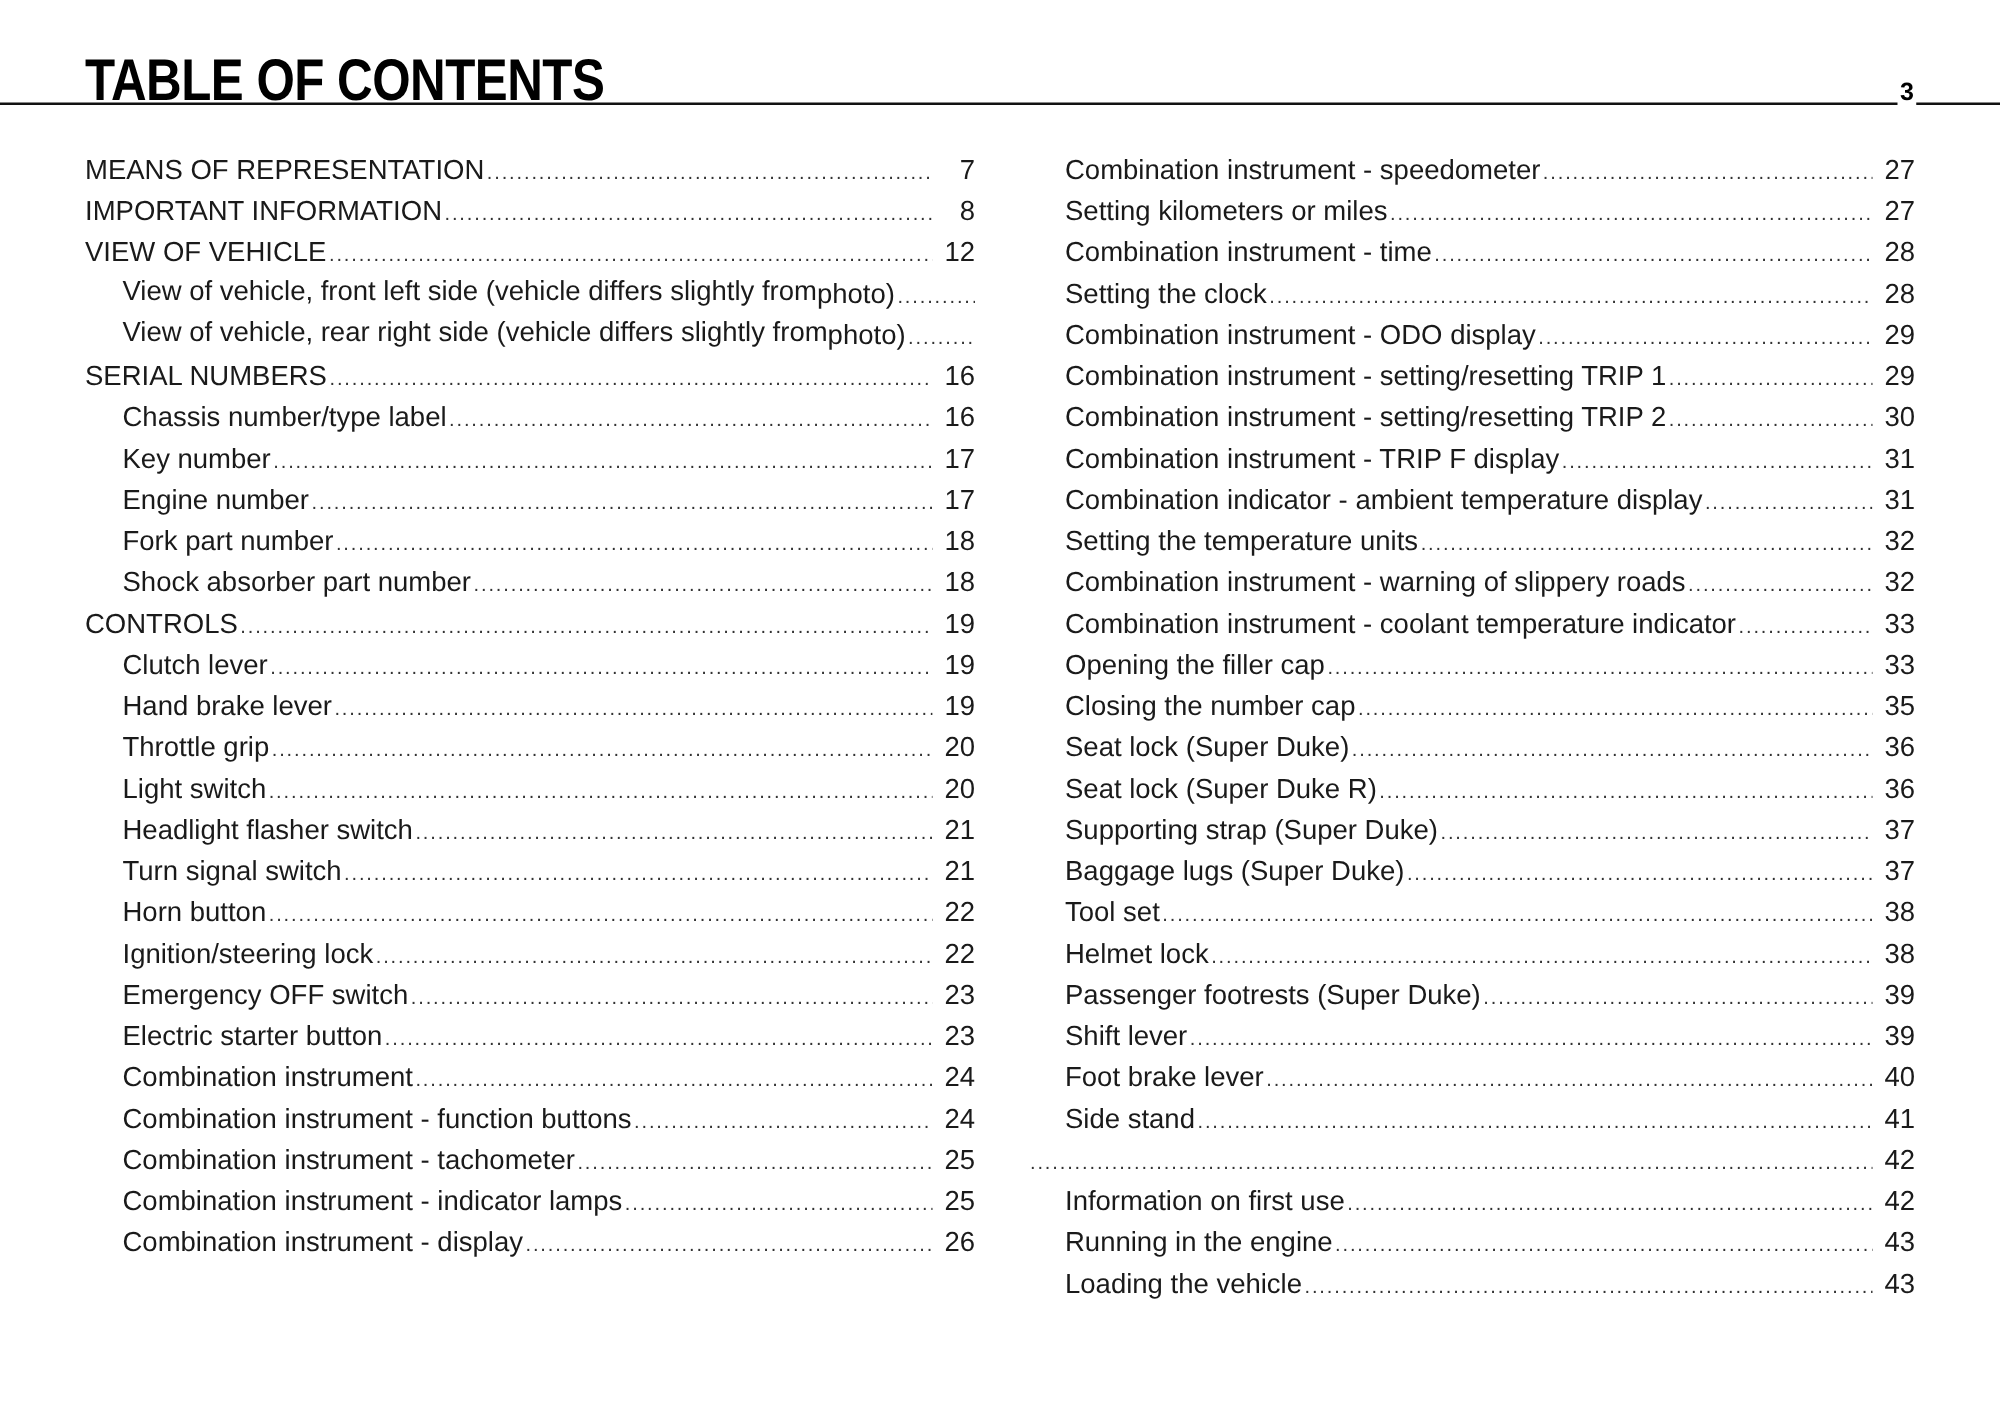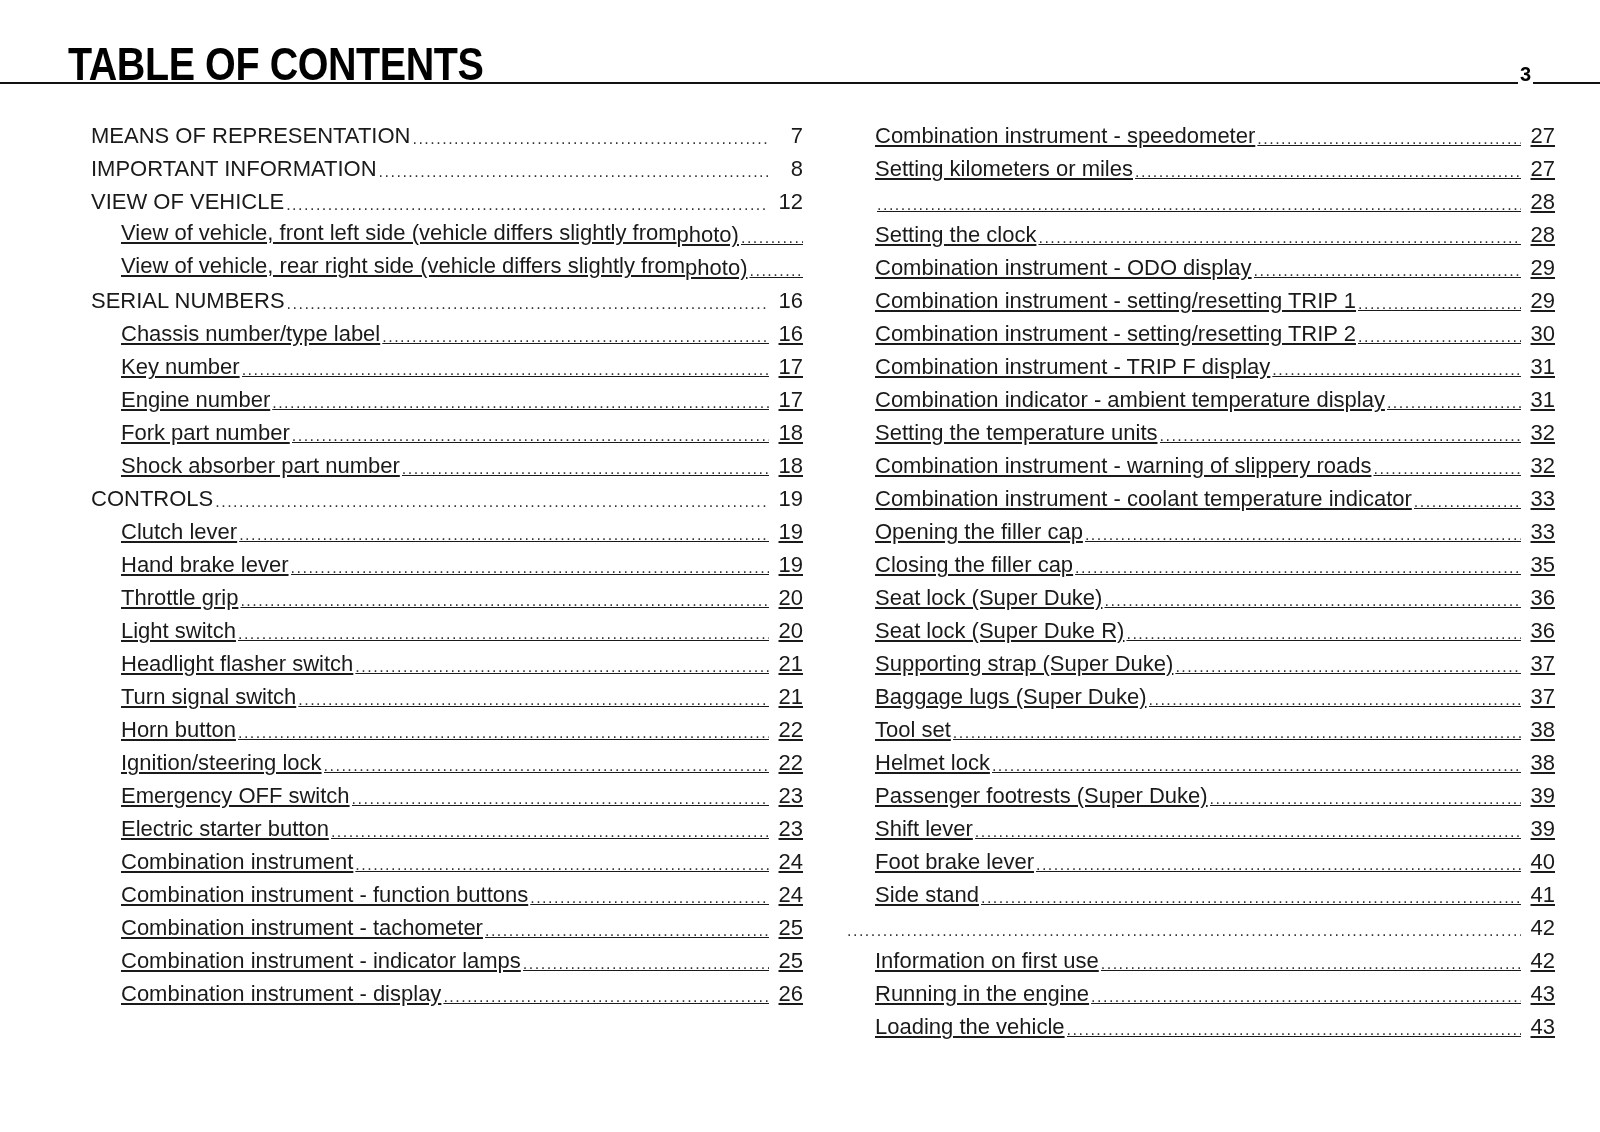--- a/index.html
+++ b/index.html
@@ -37,33 +37,32 @@
       font-size: 20px;
       line-height: 20px;
       color: #000;
     }
     .col {
       position: absolute;
       top: 119px;
       font-family: "Liberation Sans", sans-serif;
       font-size: 22px;
       color: #1a1a1a;
-      margin-left: 23px;
     }
     .col-left { left: 68px; width: 712px; }
     .col-right { left: 822px; width: 710px; }
     .toc-entry {
       display: flex;
       align-items: flex-end;
       height: 33px;
       line-height: 33px;
       white-space: nowrap;
       overflow: hidden;
     }
-    .toc-entry.level-2 { padding-left: 30px; text-decoration: underline; }
+    .toc-entry.level-2 { padding-left: 30px; }
     .toc-entry.multiline {
       height: auto;
       align-items: stretch;
     }
     .toc-entry .first-line {
       display: block;
       height: 30px;
       line-height: 30px;
     }
     .toc-entry .row {
@@ -250,20 +249,21 @@
       <span class="toc-label">Combination instrument - speedometer</span>
       <span class="toc-leader"></span>
       <span class="toc-page">27</span>
     </div>
     <div class="toc-entry level-2">
       <span class="toc-label">Setting kilometers or miles</span>
       <span class="toc-leader"></span>
       <span class="toc-page">27</span>
     </div>
     <div class="toc-entry level-2">
+      <span class="toc-label">Combination instrument - time</span>
       <span class="toc-leader"></span>
       <span class="toc-page">28</span>
     </div>
     <div class="toc-entry level-2">
       <span class="toc-label">Setting the clock</span>
       <span class="toc-leader"></span>
       <span class="toc-page">28</span>
     </div>
     <div class="toc-entry level-2">
       <span class="toc-label">Combination instrument - ODO display</span>
@@ -304,21 +304,21 @@
       <span class="toc-label">Combination instrument - coolant temperature indicator</span>
       <span class="toc-leader"></span>
       <span class="toc-page">33</span>
     </div>
     <div class="toc-entry level-2">
       <span class="toc-label">Opening the filler cap</span>
       <span class="toc-leader"></span>
       <span class="toc-page">33</span>
     </div>
     <div class="toc-entry level-2">
-      <span class="toc-label">Closing the filler cap</span>
+      <span class="toc-label">Closing the number cap</span>
       <span class="toc-leader"></span>
       <span class="toc-page">35</span>
     </div>
     <div class="toc-entry level-2">
       <span class="toc-label">Seat lock (Super Duke)</span>
       <span class="toc-leader"></span>
       <span class="toc-page">36</span>
     </div>
     <div class="toc-entry level-2">
       <span class="toc-label">Seat lock (Super Duke R)</span>

